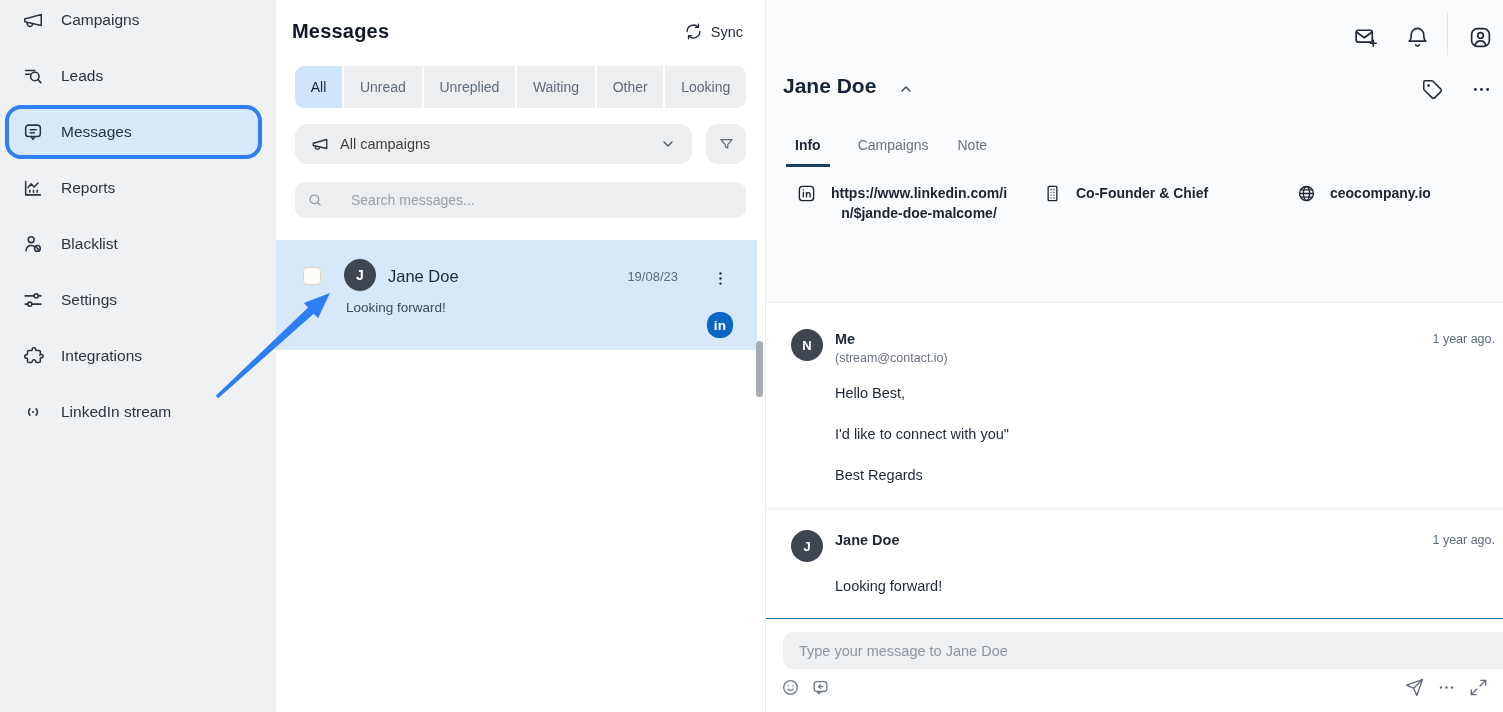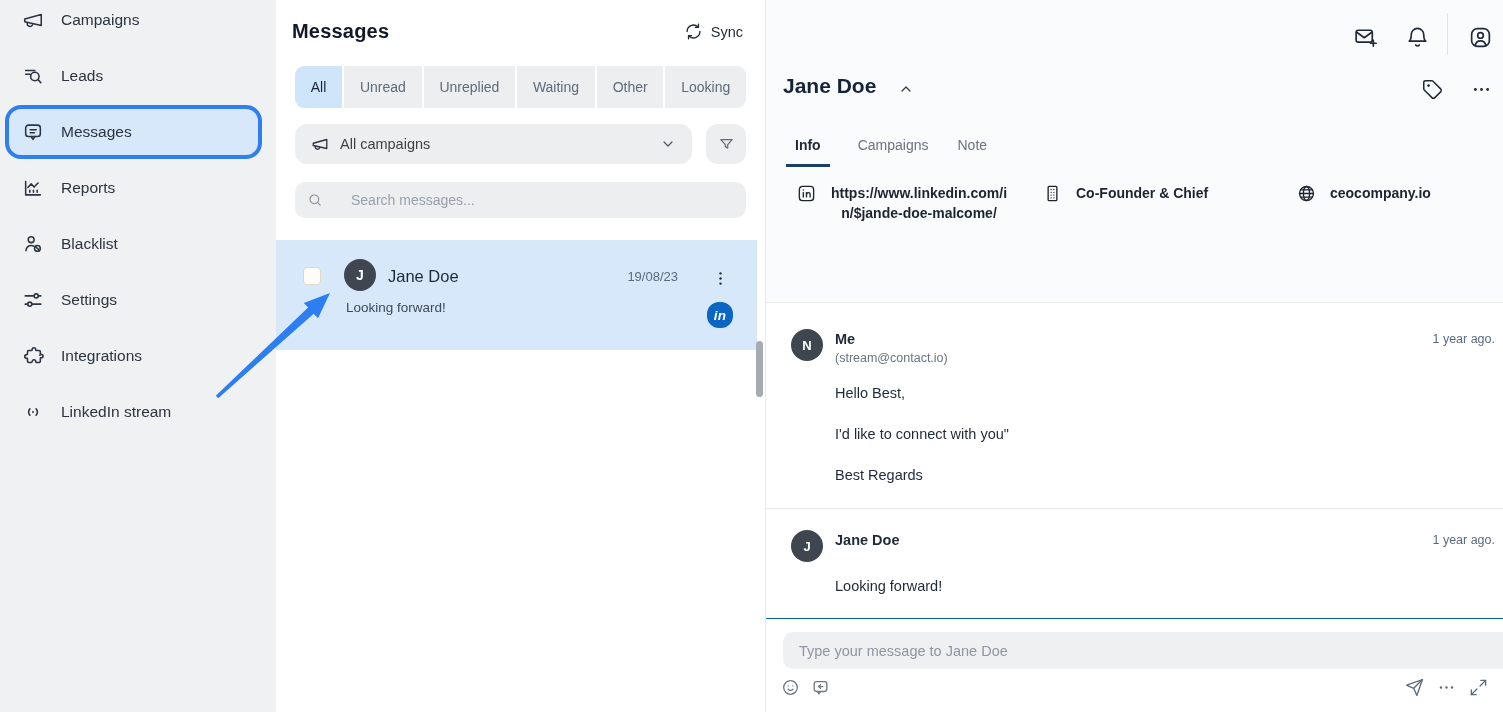--- a/index.html
+++ b/index.html
@@ -68,23 +68,23 @@
   .cb { position:absolute; left:27px; top:27px; width:18px; height:18px;
     border:1px solid #e0d7c4; border-radius:4px; background:#fdfcf9; cursor:pointer; }
   .avatar { border-radius:50%; background:#3f4650; color:#ffffff;
     display:flex; align-items:center; justify-content:center; font-weight:600; }
   .conv-item .avatar { position:absolute; left:68px; top:19px; width:32px; height:32px; font-size:14px; }
   .conv-name { position:absolute; left:112px; top:27px; font-size:16.5px; color:#1f2937; }
   .conv-date { position:absolute; left:350px; top:29px; width:52px; text-align:right; font-size:13px; color:#5b6b7e; }
   .conv-kebab { position:absolute; left:434px; top:24px; width:20px; height:28px; color:#1f2937; cursor:pointer;
     display:flex; align-items:center; justify-content:center; }
   .conv-preview { position:absolute; left:70px; top:60px; font-size:13.5px; color:#3f4a5a; }
-  .li-badge { position:absolute; left:431px; top:62px; width:26px; height:26px; background:#0a66c2;
+  .li-badge { position:absolute; left:431px; top:72px; width:26px; height:26px; background:#0a66c2;
     border-radius:12px; color:#fff; display:flex; align-items:center; justify-content:center;
-    font-weight:700; font-size:13.5px; letter-spacing:.3px; cursor:pointer;font-style:italic; }
+    font-weight:700; font-size:13.5px; letter-spacing:.3px; cursor:pointer; }
   .scroll-thumb { position:absolute; right:2px; top:341px; width:7px; height:56px; background:#a6abb2; border-radius:4px; }
 
   .anno-arrow { position:absolute; left:200px; top:280px; width:145px; height:130px; z-index:40; pointer-events:none; }
 
   
   .right { flex:1; display:flex; flex-direction:column; background:#ffffff; min-width:0; }
   .right-top { position:relative; height:303px; background:#fafbfc; border-bottom:1px solid #e8eaee; flex-shrink:0; }
 
   .top-icons { position:absolute; top:20px; right:9px; display:flex; align-items:center; color:#1f2937; }
   .top-icons .tico { width:27px; height:27px; padding:1px; cursor:pointer; }

